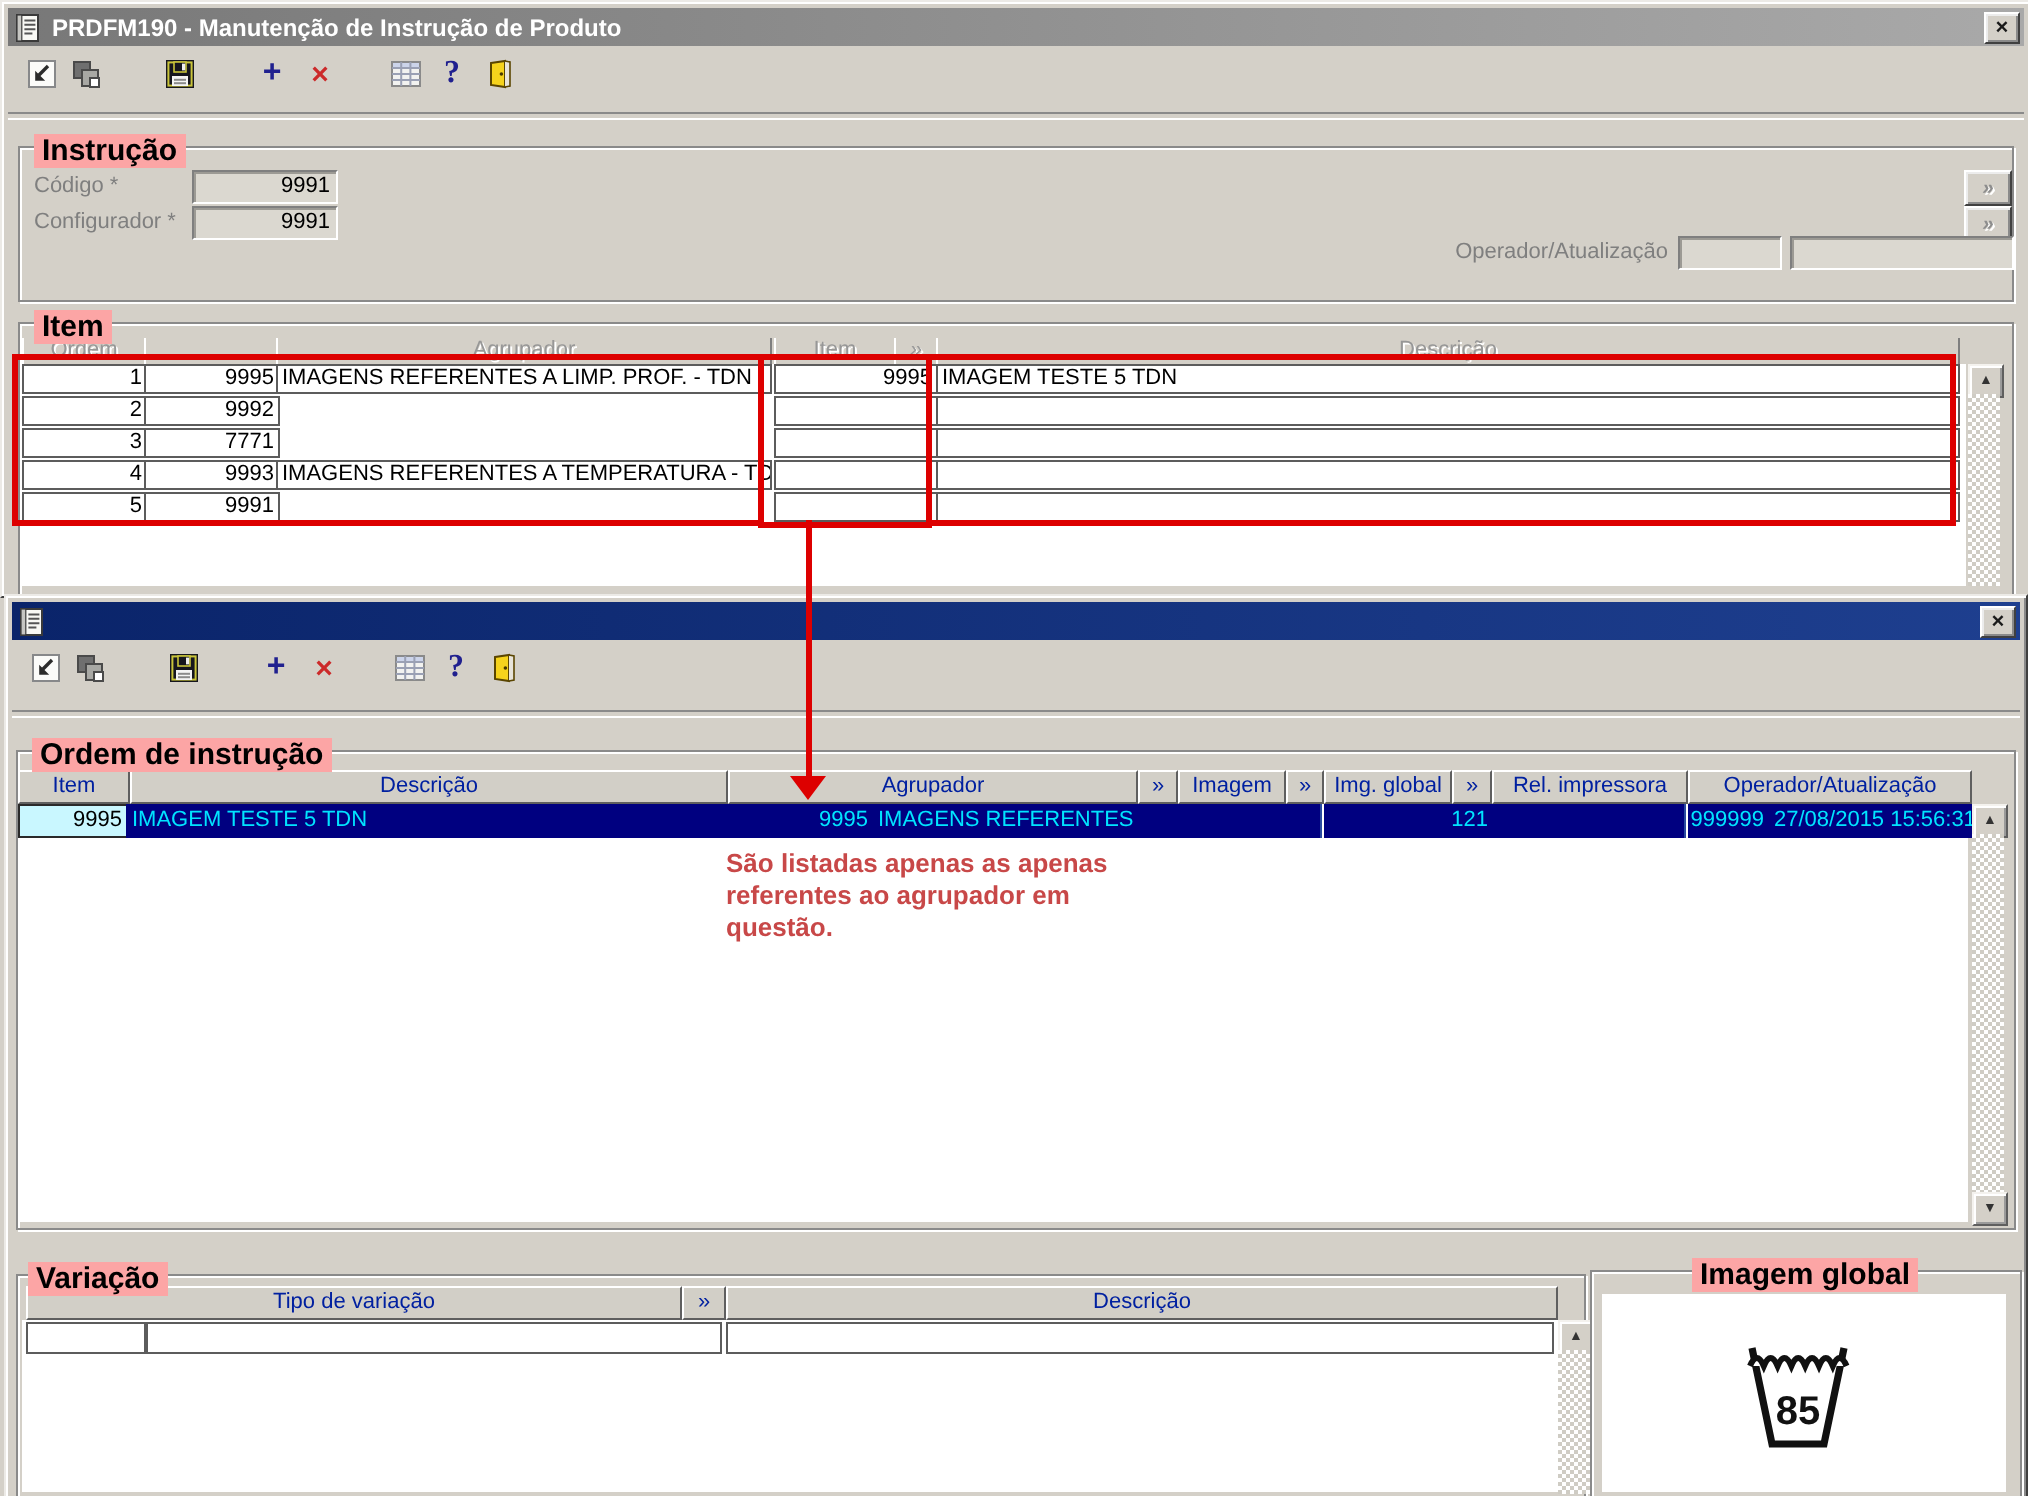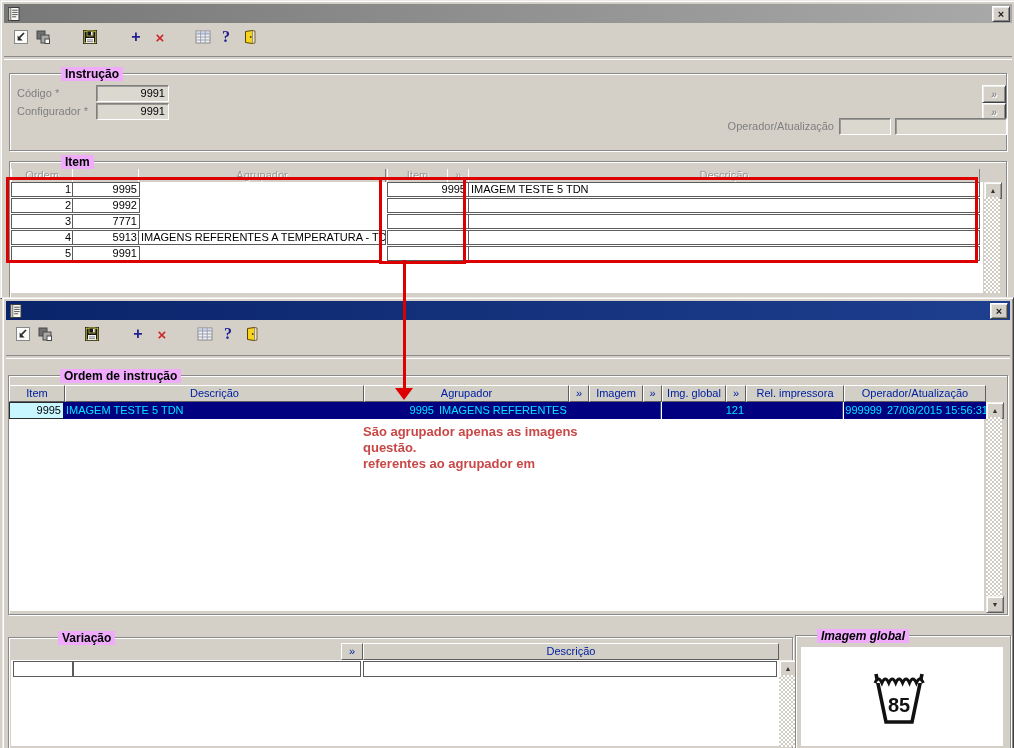--- a/index.html
+++ b/index.html
@@ -14,21 +14,21 @@
   .win-close{margin-left:auto;width:16px;height:14px;background:#d4d0c8;border:1px solid;
        border-color:#fff #404040 #404040 #fff;box-shadow:inset 1px 1px 0 #ececec, inset -1px -1px 0 #8a8a8a;
        display:flex;align-items:center;justify-content:center;color:#1a1a1a;font-weight:bold;font-size:11px;line-height:10px;}
   .toolbar{position:absolute;left:3px;right:3px;height:28px;}
   .tbi{position:absolute;top:2px;width:18px;height:18px;display:flex;align-items:center;justify-content:center;}
   .glyph-plus{color:#20208f;font-weight:bold;font-size:16px;}
   .glyph-x{color:#cc2a2a;font-weight:bold;font-size:15px;}
   .glyph-q{color:#20208f;font-weight:bold;font-size:16px;font-family:"Liberation Serif",serif;}
   .sep{position:absolute;left:3px;right:3px;height:2px;border-top:1px solid #8a8a8a;border-bottom:1px solid #fff;}
   .groupbox{position:absolute;border:1px solid #8a8a8a;box-shadow:1px 1px 0 #fff, inset 1px 1px 0 #fff;}
-  .legend{position:absolute;background:#f0abfc;padding:0 4px;font-weight:bold;font-size:12px;color:#000;z-index:3;margin-left:44px;}
+  .legend{position:absolute;background:#fca5a5;padding:0 4px;font-weight:bold;font-size:15px;color:#000;z-index:3;}
   .dlabel{position:absolute;color:#7f7f7f;font-size:11px;white-space:nowrap;}
   .field{position:absolute;background:#dbd8d0;border:1px solid;border-color:#7f7f7f #fff #fff #7f7f7f;
        box-shadow:inset 1px 1px 0 #9c9a94;font-size:11px;line-height:15px;white-space:nowrap;overflow:hidden;}
   .field.num{text-align:right;padding-right:3px;}
   .field.txt{padding-left:3px;}
   .chevbtn{position:absolute;background:#d4d0c8;border:1px solid;border-color:#fff #404040 #404040 #fff;
        box-shadow:inset 1px 1px 0 #ececec, inset -1px -1px 0 #8a8a8a;color:#8d8d8d;font-weight:bold;
        font-style:italic;display:flex;align-items:center;justify-content:center;font-size:10px;text-shadow:1px 1px 0 #fff;}
   .h1cell{position:absolute;height:13px;color:#979797;text-shadow:1px 1px 0 #fff;text-align:center;
        font-size:11px;line-height:13px;border-left:1px solid #fff;border-right:1px solid #7f7f7f;overflow:hidden;white-space:nowrap;}
@@ -59,20 +59,21 @@
 <body>
 
 <div class="win" id="win1" style="left:0;top:0;width:1014px;height:297px;z-index:1;">
 
   <div class="titlebar inactive">
     <svg class="icon16" viewBox="0 0 16 16">
       <rect x="2.5" y="1.5" width="10.5" height="13" fill="#f8f8f4" stroke="#3a3a3a"></rect>
       <rect x="2.5" y="1.5" width="2.4" height="13" fill="#c6c6c2" stroke="#3a3a3a" stroke-width="0.6"></rect>
       <path d="M6.2,4.2 h5.5 M6.2,6.4 h5.5 M6.2,8.6 h5.5 M6.2,10.8 h4" stroke="#555" stroke-width="1"></path>
     </svg>
+    <span>PRDFM190 - Manutenção de Instrução de Produto</span>
     <span class="win-close">
       <span>×</span>
     </span>
   </div>
 
   <div class="toolbar" style="top:25px;">
     <span class="tbi" style="left:8px">
       <svg class="icon16" viewBox="0 0 16 16">
           <rect x="1.5" y="1.5" width="13" height="13" fill="#fbfbf9" stroke="#87888a"></rect>
           <path d="M11,4 L6.4,8.6" stroke="#2b2b2b" stroke-width="1.7"></path>
@@ -146,35 +147,36 @@
   <div class="h1cell" style="left:386px;top:168px;width:59px;">Item</div>
   <div class="h1cell" style="left:446px;top:168px;width:20px;font-style:italic;color:#9a9a9a;">
     <span>»</span>
   </div>
   <div class="h1cell" style="left:467px;top:168px;width:510px;">Descrição</div>
 
   <div class="whitearea" style="left:10px;top:181px;width:972px;height:111px;border:none;background:#fff;"></div>
 
   <div class="r1c num" style="left:10px;top:181px;width:59px;">1</div>
   <div class="r1c num" style="left:71px;top:181px;width:64px;">9995</div>
+  <div class="r1c txt" style="left:137px;top:181px;width:244px;">IMAGENS REFERENTES A LIMP. PROF. - TDN</div>
   <div class="r1c num" style="left:386px;top:181px;width:78px;">9995</div>
   <div class="r1c txt" style="left:467px;top:181px;width:508px;">IMAGEM TESTE 5 TDN</div>
 
   <div class="r1c num" style="left:10px;top:197px;width:59px;">2</div>
   <div class="r1c num" style="left:71px;top:197px;width:64px;">9992</div>
   <div class="r1c num" style="left:386px;top:197px;width:78px;"></div>
   <div class="r1c txt" style="left:467px;top:197px;width:508px;"></div>
 
   <div class="r1c num" style="left:10px;top:213px;width:59px;">3</div>
   <div class="r1c num" style="left:71px;top:213px;width:64px;">7771</div>
   <div class="r1c num" style="left:386px;top:213px;width:78px;"></div>
   <div class="r1c txt" style="left:467px;top:213px;width:508px;"></div>
 
   <div class="r1c num" style="left:10px;top:229px;width:59px;">4</div>
-  <div class="r1c num" style="left:71px;top:229px;width:64px;">5913</div>
+  <div class="r1c num" style="left:71px;top:229px;width:64px;">9993</div>
   <div class="r1c txt" style="left:137px;top:229px;width:244px;">IMAGENS REFERENTES A TEMPERATURA - TDN</div>
   <div class="r1c num" style="left:386px;top:229px;width:78px;"></div>
   <div class="r1c txt" style="left:467px;top:229px;width:508px;"></div>
 
   <div class="r1c num" style="left:10px;top:245px;width:59px;">5</div>
   <div class="r1c num" style="left:71px;top:245px;width:64px;">9991</div>
   <div class="r1c num" style="left:386px;top:245px;width:78px;"></div>
   <div class="r1c txt" style="left:467px;top:245px;width:508px;"></div>
 
   <div class="sb" style="left:983px;top:181px;height:111px;">
@@ -281,47 +283,48 @@
     <div class="sb-btn" style="top:0;">
       <span>▲</span>
     </div>
     <div class="sb-track" style="top:15px;height:179px;"></div>
     <div class="sb-btn" style="top:194px;">
       <span>▼</span>
     </div>
   </div>
 
   <div class="annot" style="left:360px;top:126px;">
-    <div>São agrupador apenas as imagens</div>
+    <div>São listadas apenas as apenas</div>
+    <div>referentes ao agrupador em</div>
     <div>questão.</div>
-    <div>referentes ao agrupador em</div>
   </div>
 
   <div class="groupbox" style="left:5px;top:339px;width:783px;height:110px;"></div>
   <span class="legend" style="left:11px;top:333px;">Variação</span>
 
+  <div class="h2cell" style="left:10px;top:345px;width:326px;">Tipo de variação</div>
   <div class="h2cell" style="left:338px;top:345px;width:20px;">
     <span>»</span>
   </div>
   <div class="h2cell" style="left:360px;top:345px;width:414px;">Descrição</div>
 
   <div class="whitearea" style="left:8px;top:362px;width:768px;height:86px;border:none;"></div>
   <div class="r1c" style="left:10px;top:363px;width:58px;height:14px;"></div>
   <div class="r1c" style="left:70px;top:363px;width:286px;height:14px;"></div>
   <div class="r1c" style="left:360px;top:363px;width:412px;height:14px;"></div>
 
   <div class="sb" style="left:776px;top:362px;height:87px;">
     <div class="sb-btn" style="top:0;">
       <span>▲</span>
     </div>
     <div class="sb-track" style="top:15px;height:72px;"></div>
   </div>
 
   <div class="groupbox" style="left:792px;top:337px;width:214px;height:112px;"></div>
-  <span class="legend" style="left:770px;top:331px;font-style:italic;">Imagem global</span>
+  <span class="legend" style="left:843px;top:331px;">Imagem global</span>
   <div class="whitearea" style="left:798px;top:349px;width:202px;height:99px;border:none;"></div>
   <svg style="position:absolute;left:868px;top:372px;z-index:4;" width="56" height="58" viewBox="0 0 56 58">
     <path d="M5,4 L15,52 L41,52 L51,4" fill="#ffffff" stroke="#111" stroke-width="3.6" stroke-linejoin="miter"></path>
     <path d="M4,13 q3.4,-8 6.9,0 q3.4,-8 6.9,0 q3.4,-8 6.9,0 q3.4,-8 6.9,0 q3.4,-8 6.9,0 q3.4,-8 6.9,0 q3.4,-8 6.9,0" fill="#ffffff" stroke="#111" stroke-width="3"></path>
     <text x="28" y="42" text-anchor="middle" font-family="Liberation Sans, sans-serif" font-size="20" font-weight="bold" fill="#111">85</text>
   </svg>
 </div>
 
 <div class="redbox" style="left:6px;top:177px;width:370px;height:80px;"></div>
 <div class="redbox" style="left:379px;top:177px;width:81px;height:81px;"></div>

